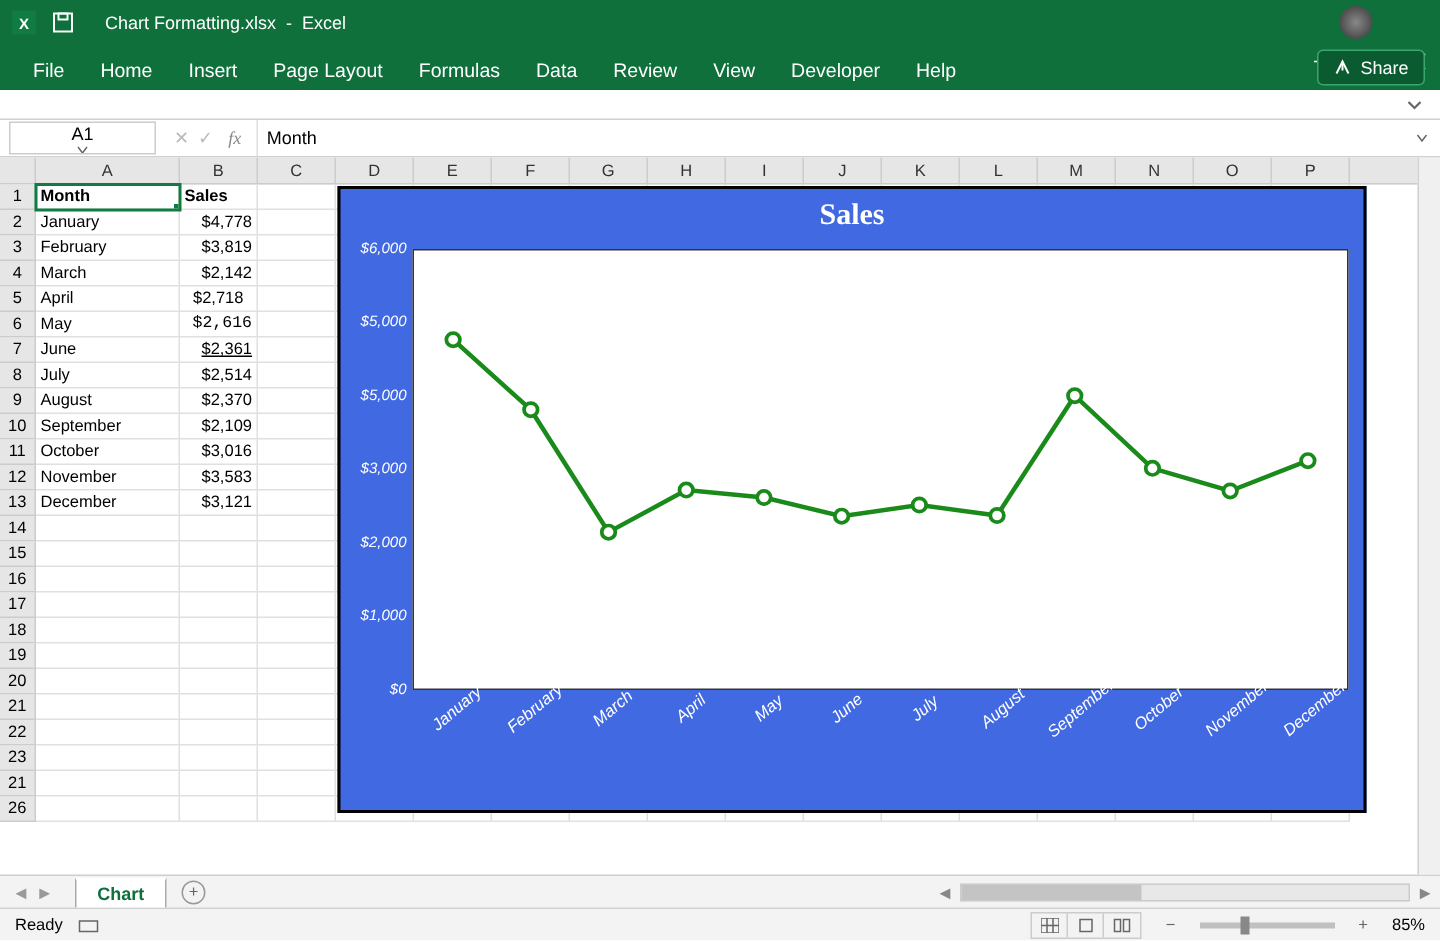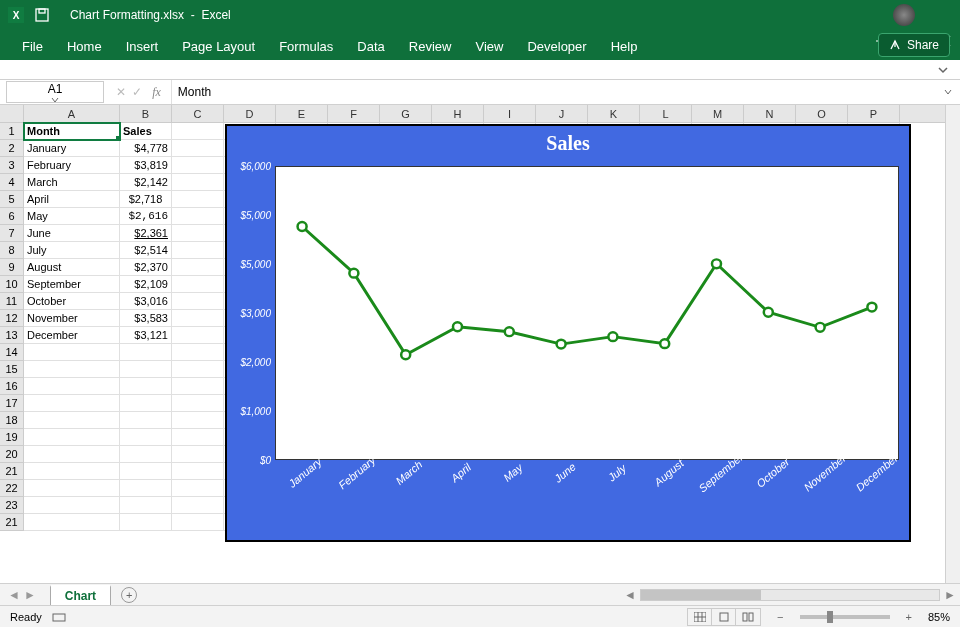--- a/index.html
+++ b/index.html
@@ -629,20 +629,39 @@
           <div class="cell"></div>
           <div class="cell"></div>
           <div class="cell"></div>
           <div class="cell"></div>
           <div class="cell"></div>
           <div class="cell"></div>
           <div class="cell"></div>
         </div>
         <div class="row">
           <div class="rowh">21</div>
+          <div class="cell" style="width: 96px;"></div>
+          <div class="cell" style="width: 52px;"></div>
+          <div class="cell"></div>
+          <div class="cell"></div>
+          <div class="cell"></div>
+          <div class="cell"></div>
+          <div class="cell"></div>
+          <div class="cell"></div>
+          <div class="cell"></div>
+          <div class="cell"></div>
+          <div class="cell"></div>
+          <div class="cell"></div>
+          <div class="cell"></div>
+          <div class="cell"></div>
+          <div class="cell"></div>
+          <div class="cell"></div>
+        </div>
+        <div class="row">
+          <div class="rowh">26</div>
           <div class="cell" style="width: 96px;"></div>
           <div class="cell" style="width: 52px;"></div>
           <div class="cell"></div>
           <div class="cell"></div>
           <div class="cell"></div>
           <div class="cell"></div>
           <div class="cell"></div>
           <div class="cell"></div>
           <div class="cell"></div>
           <div class="cell"></div>

